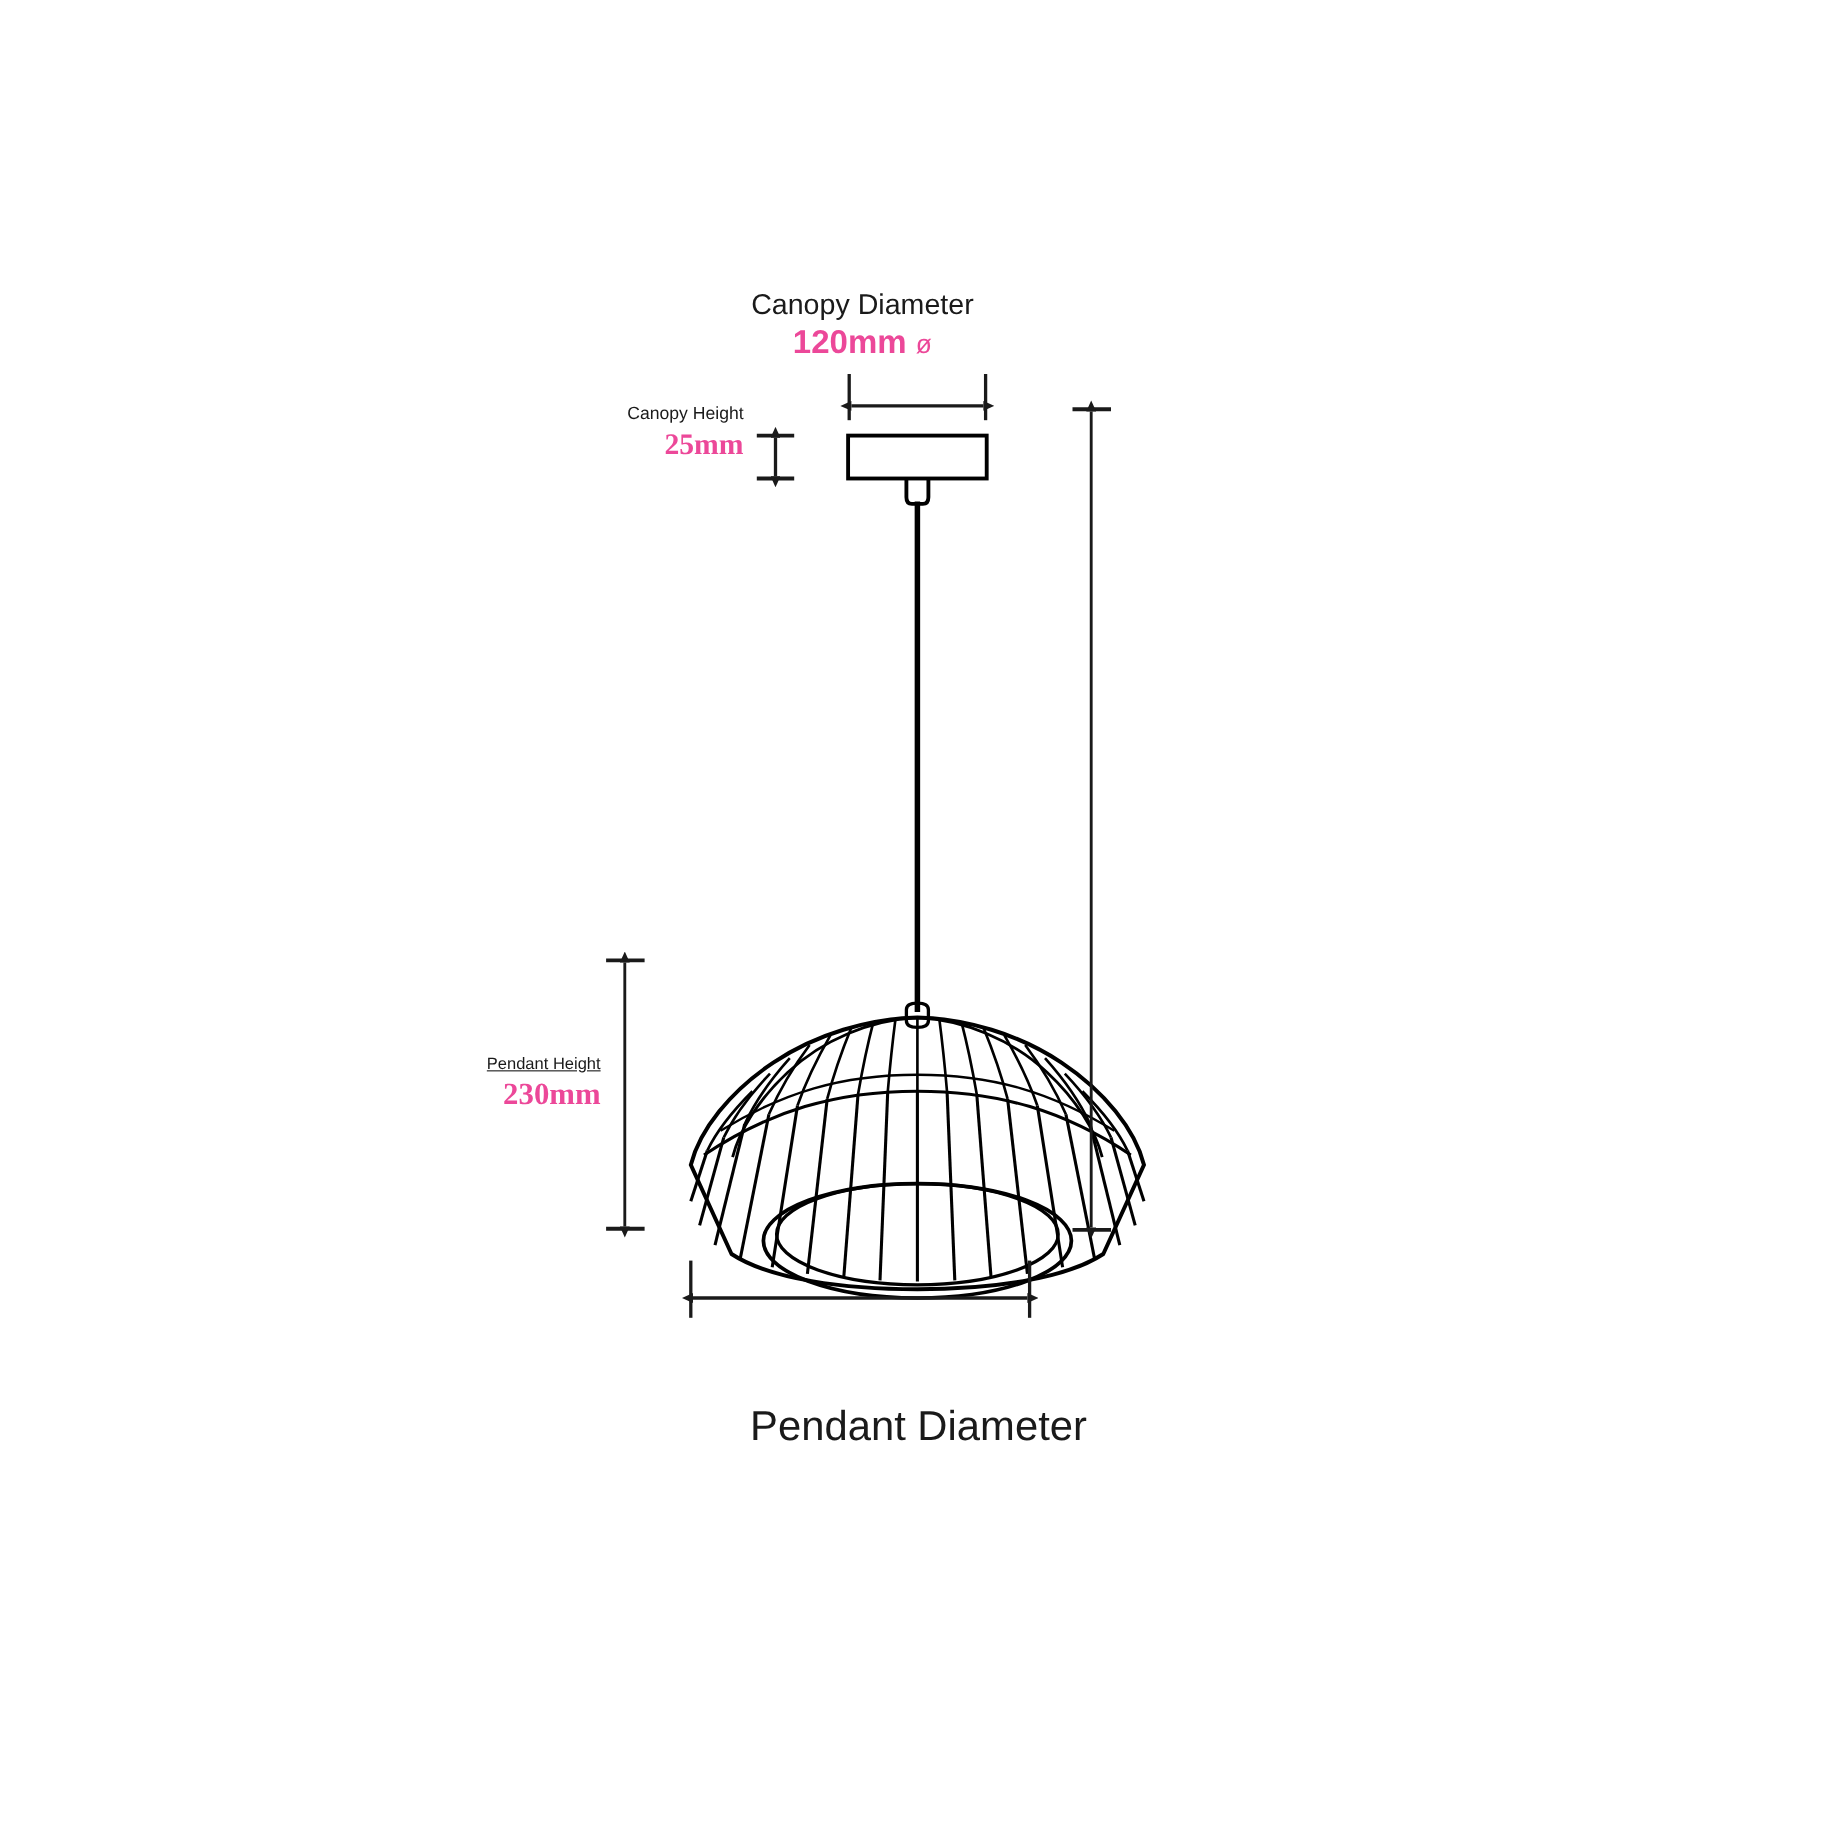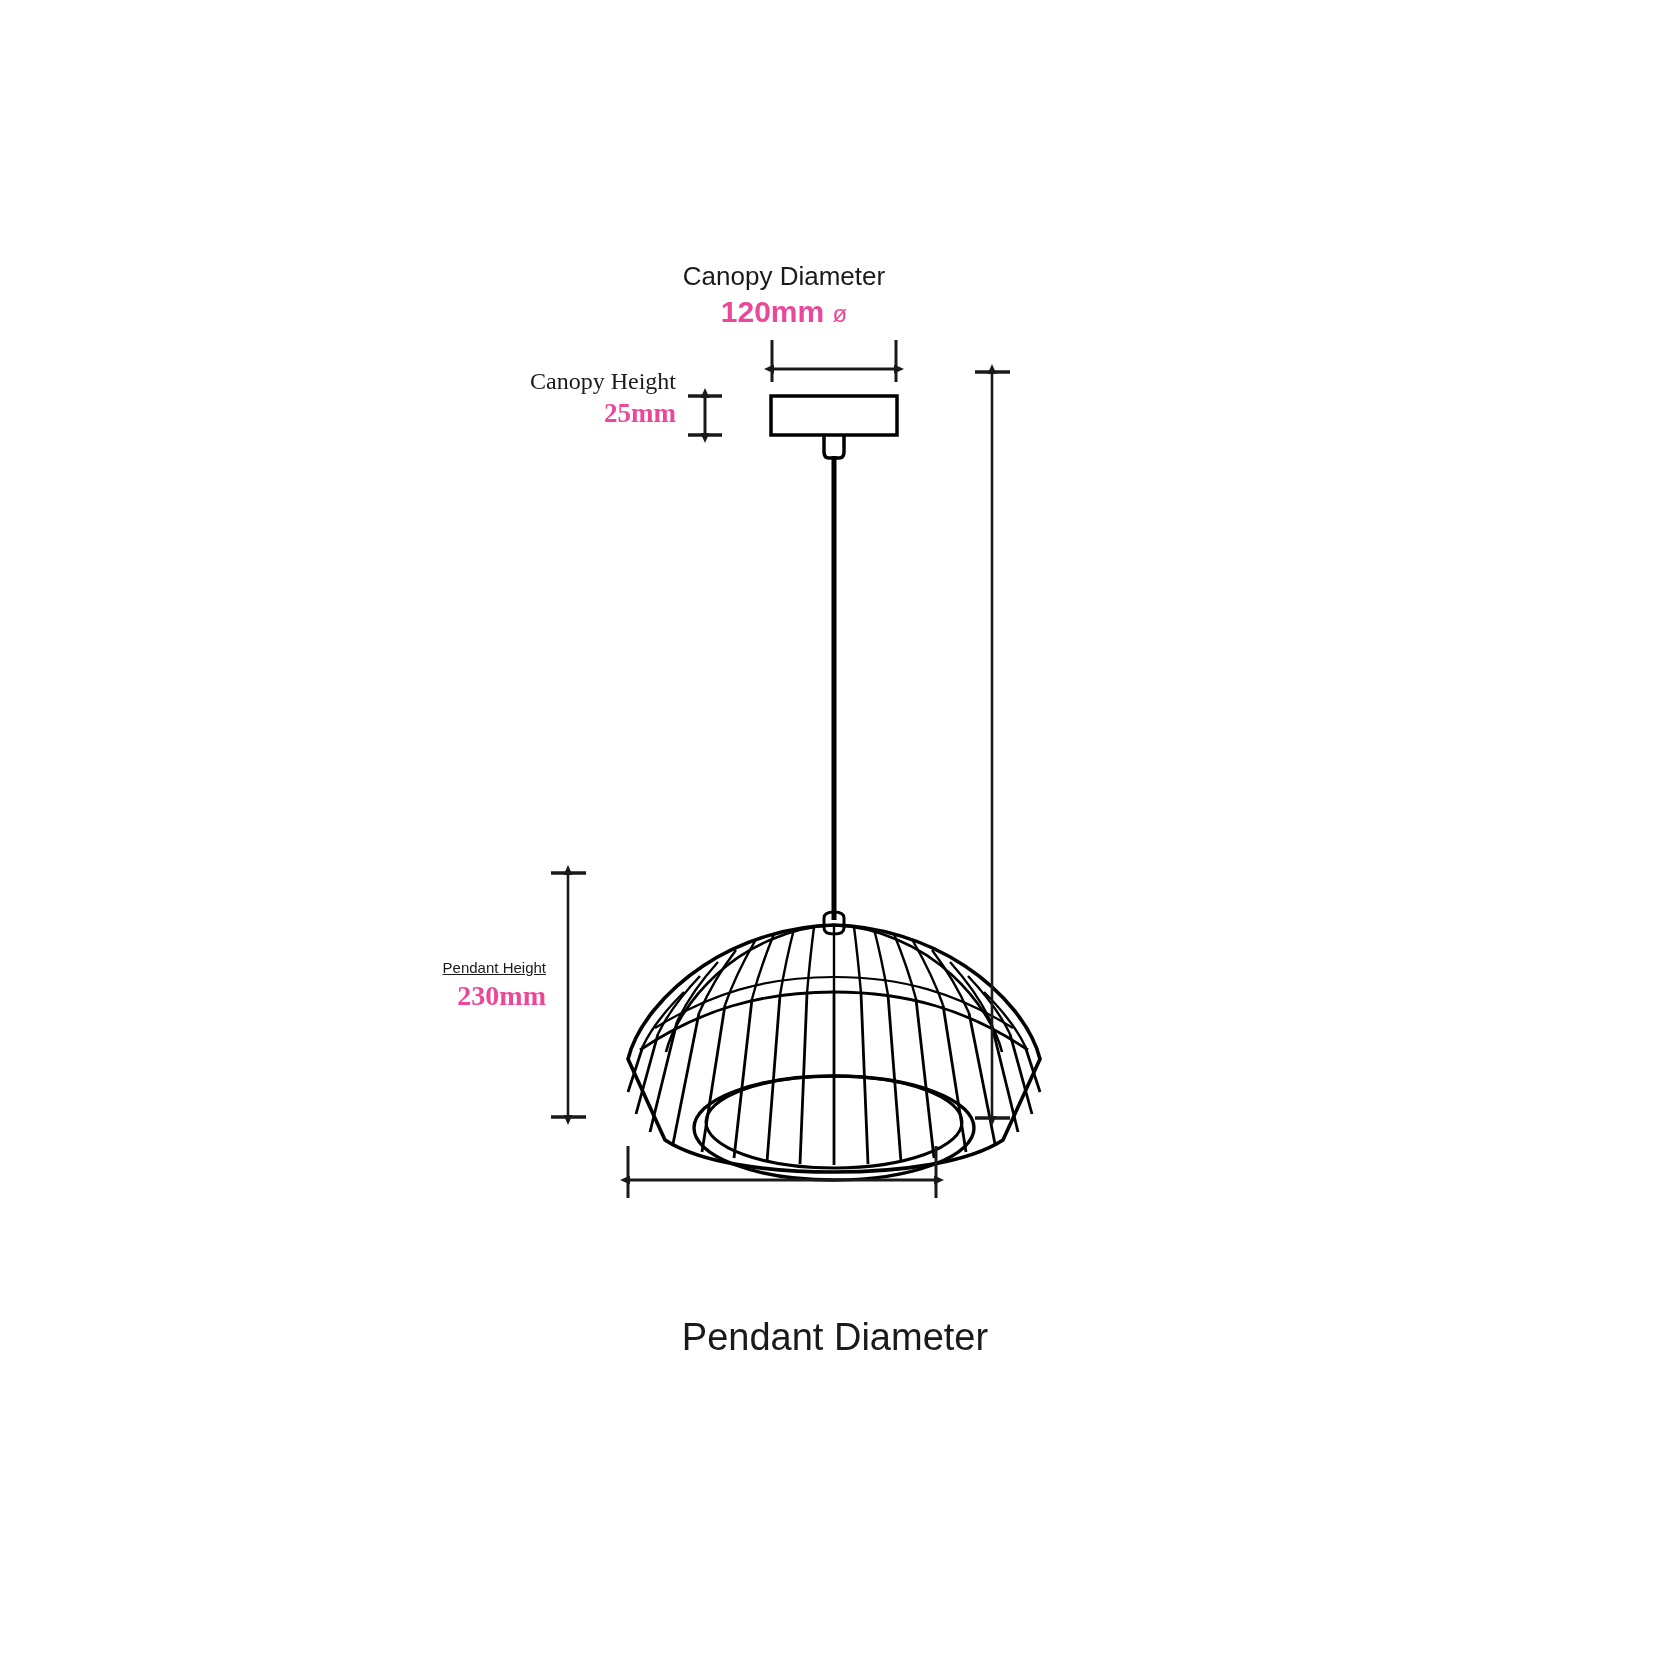--- a/index.html
+++ b/index.html
@@ -52,21 +52,21 @@
   #label-canopy-diameter .dim-value { font-size: 30px; margin-top: 4px; }
   #label-canopy-diameter .dia-sym { font-size: 24px; font-weight: 400; }
 
   
   #label-canopy-height {
     left: 440px;
     top: 368px;
     width: 236px;
     text-align: right;
   }
-  #label-canopy-height .dim-title { font-size: 24px; font-family: Liberation Serif, serif; }
+  #label-canopy-height .dim-title { font-size: 16px; }
   #label-canopy-height .dim-value { font-size: 27px; margin-top: 3px; font-family: Liberation Serif, serif; }
 
   
   #label-pendant-height {
     left: 330px;
     top: 960px;
     width: 216px;
     text-align: right;
   }
   #label-pendant-height .dim-title { font-size: 15px; text-decoration: underline; }
@@ -78,21 +78,21 @@
     top: 742px;
     width: 330px;
     text-align: left;
   }
   #label-maximum-height .dim-title { font-size: 25px; }
   #label-maximum-height .dim-value { font-size: 30px; margin-top: 4px; }
 
   
   #label-pendant-diameter {
     left: 600px;
-    top: 1316px;
+    top: 1276px;
     width: 470px;
   }
   #label-pendant-diameter .dim-title { font-size: 38px; }
   #label-pendant-diameter .dim-value { font-size: 40px; margin-top: 6px; }
   #label-pendant-diameter .dia-sym { font-size: 34px; font-weight: 400; }
 
   .dim-line { stroke: #1a1a1a; fill: none; }
   .product-line { stroke: #000000; fill: none; }
 </style>
 </head>

